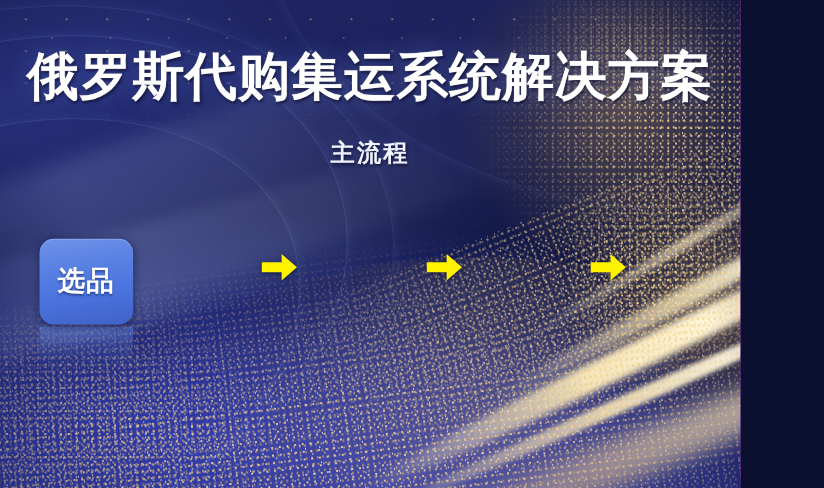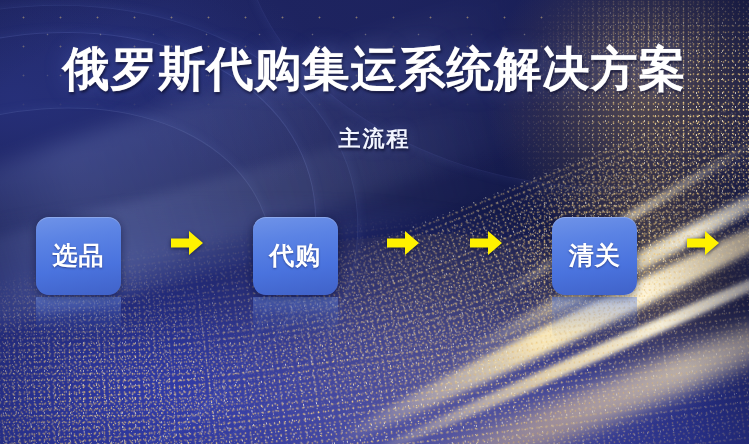--- a/index.html
+++ b/index.html
@@ -3,21 +3,21 @@
 <meta charset="utf-8">
 <title>Banner</title>
 <style>
   html, body {
     margin: 0;
     padding: 0;
     background: #0c1030;
   }
   #banner {
     position: relative;
-    width: 749px;
+    width: 673px;
     height: 444px;
     overflow: hidden;
     font-family: "Liberation Sans", "DejaVu Sans", sans-serif;
     background: #d946ef;
     user-select: none;
   }
 
   
   .bg-base {
     position: absolute; inset: 0;
@@ -336,42 +336,30 @@
           <div class="node">
             <span class="node-label">选品</span>
           </div>
           <div class="node-reflection"></div>
         </div>
         <div class="arrow">
           <svg viewBox="0 0 34 30" xmlns="http://www.w3.org/2000/svg" aria-hidden="true">
             <path d="M1 10.5 H19 V3 L33 15 L19 27 V19.5 H1 Z" fill="#fff200"></path>
           </svg>
         </div>
-        <div class="node-wrap">
-          <div class="node">
-            <span class="node-label">代购</span>
-          </div>
-          <div class="node-reflection"></div>
-        </div>
         <div class="arrow">
           <svg viewBox="0 0 34 30" xmlns="http://www.w3.org/2000/svg" aria-hidden="true">
             <path d="M1 10.5 H19 V3 L33 15 L19 27 V19.5 H1 Z" fill="#fff200"></path>
           </svg>
         </div>
         <div class="arrow">
           <svg viewBox="0 0 34 30" xmlns="http://www.w3.org/2000/svg" aria-hidden="true">
             <path d="M1 10.5 H19 V3 L33 15 L19 27 V19.5 H1 Z" fill="#fff200"></path>
           </svg>
         </div>
-        <div class="node-wrap">
-          <div class="node">
-            <span class="node-label">清关</span>
-          </div>
-          <div class="node-reflection"></div>
-        </div>
         <div class="arrow">
           <svg viewBox="0 0 34 30" xmlns="http://www.w3.org/2000/svg" aria-hidden="true">
             <path d="M1 10.5 H19 V3 L33 15 L19 27 V19.5 H1 Z" fill="#fff200"></path>
           </svg>
         </div>
       </div>
 
   </div>
 </div>
 

